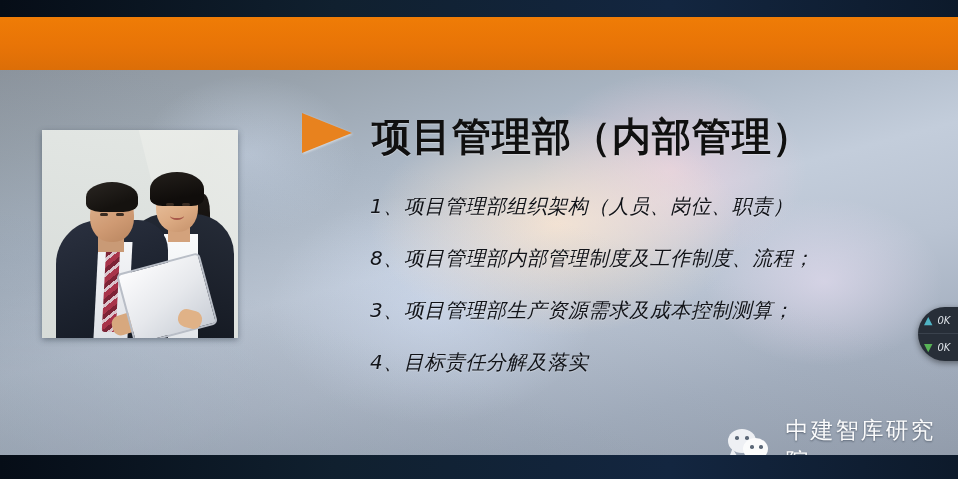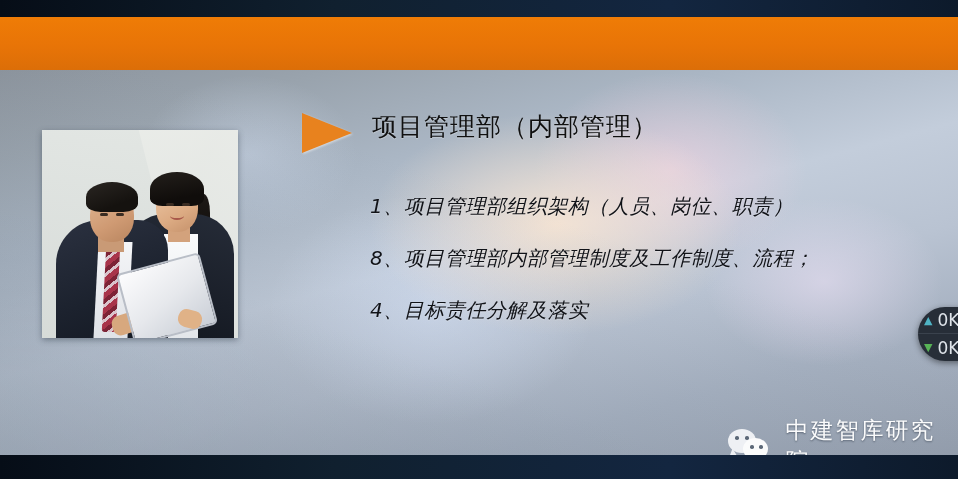--- a/index.html
+++ b/index.html
@@ -244,22 +244,22 @@
     border-left: 50px solid #e8821e;
     filter: drop-shadow(1px 1px 1px rgba(255,255,255,0.5));
     z-index: 4;
   }
 
   
   #slide-title {
     position: absolute;
     left: 372px;
     top: 40px;
-    font-size: 25px;
-    font-weight: 400;
+    font-size: 39px;
+    font-weight: 700;
     color: #101010;
     letter-spacing: 1px;
     white-space: nowrap;
     z-index: 4;
     text-shadow: 0 1px 1px rgba(255,255,255,0.35);
   }
   #bullet-list {
     position: absolute;
     left: 370px;
     top: 126px;
@@ -355,23 +355,24 @@
     gap: 5px;
     height: 27px;
     padding-left: 6px;
     box-sizing: border-box;
   }
   #netspeed .row.up { border-bottom: 1px solid #3a424d; }
   #netspeed .arrow { font-size: 11px; line-height: 1; }
   #netspeed .arrow.up-arrow   { color: #4fb3c4; }
   #netspeed .arrow.down-arrow { color: #57b356; }
   #netspeed .val {
-    font-size: 17px;
+    font-size: 10px;
     color: #dfe4ea;
     font-family: "DejaVu Sans", "Liberation Sans", sans-serif;
+    font-style: italic;
   }
 </style>
 </head>
 <body>
 
 <div id="screen">
 
   <div id="strip-top" class="strip"></div>
 
   <div id="orange-band"></div>
@@ -406,20 +407,21 @@
       <div class="ph-tablet"></div>
       <div class="ph-hand2"></div>
     </div>
 
     <div id="title-bullet"></div>
     <div id="slide-title">项目管理部（内部管理）</div>
 
     <div id="bullet-list">
       <div class="bullet-line">1、项目管理部组织架构（人员、岗位、职责）</div>
       <div class="bullet-line">8、项目管理部内部管理制度及工作制度、流程；</div>
+      <div class="bullet-line">3、项目管理部生产资源需求及成本控制测算；</div>
       <div class="bullet-line">4、目标责任分解及落实</div>
     </div>
 
     <div id="watermark">
       <div id="wechat-icon">
         <div class="bub-big"></div>
         <div class="bub-sm"></div>
         <div class="dot d1"></div>
         <div class="dot d2"></div>
         <div class="dot d3"></div>

